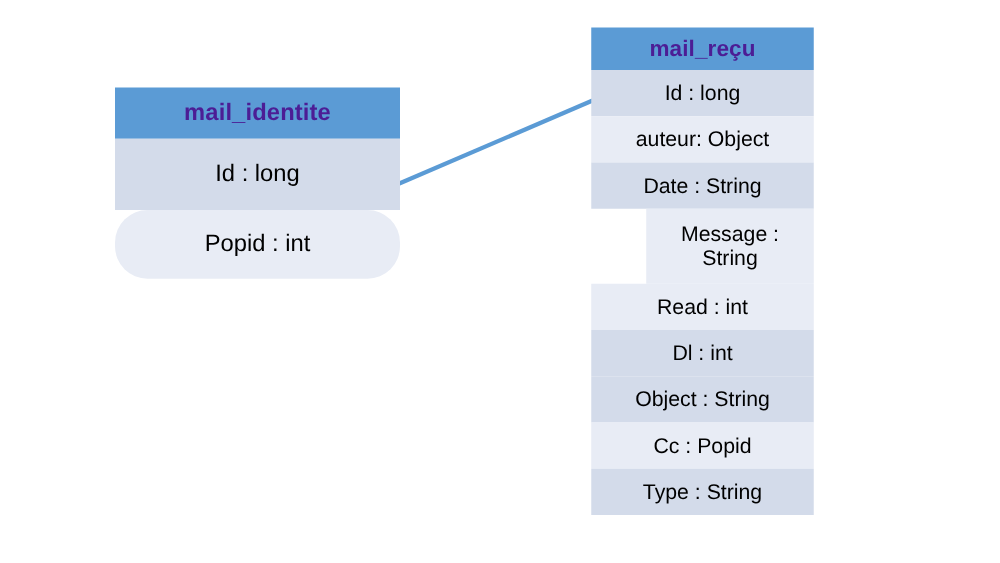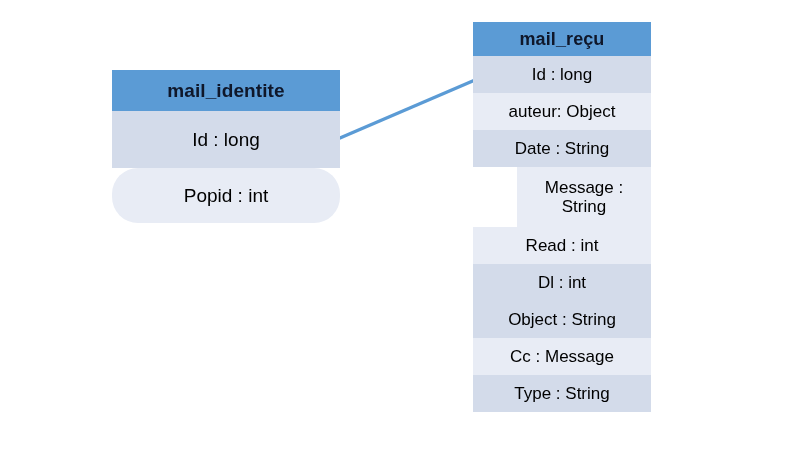--- a/index.html
+++ b/index.html
@@ -23,21 +23,21 @@
   
   .entity {
     position: absolute;
     box-sizing: border-box;
     display: flex;
     flex-direction: column;
   }
   .entity-header {
     box-sizing: border-box;
     background: #5B9BD5;
-    color: #0f172a;
+    color: #4c1d95;
     font-weight: bold;
     text-align: center;
     display: flex;
     align-items: center;
     justify-content: center;
     letter-spacing: 0.1px;
   }
   .entity-row {
     box-sizing: border-box;
     color: #000000;
@@ -49,21 +49,20 @@
     padding: 0 4px;
   }
   .row-dark  { background: #D3DBEA; }
   .row-light { background: #E8ECF5; }
 
   
   #entity-mail-identite {
     left: 92px;
     top: 70px;
     width: 228px;
-    margin-left: 20px;
   }
   #entity-mail-identite .entity-header {
     height: 41px;
     font-size: 19px;
   }
   #entity-mail-identite .entity-row {
     height: 57px;
     font-size: 19px;
   }
   #entity-mail-identite .entity-row:last-child {
@@ -122,17 +121,17 @@
     <div class="entity-row row-dark">Id : long</div>
     <div class="entity-row row-light">auteur: Object</div>
     <div class="entity-row row-dark">Date : String</div>
     <div class="entity-row row-light tall">
       <span>Message :</span>
       <span>String</span>
     </div>
     <div class="entity-row row-light">Read : int</div>
     <div class="entity-row row-dark">Dl : int</div>
     <div class="entity-row row-dark">Object : String</div>
-    <div class="entity-row row-light">Cc : Message</div>
+    <div class="entity-row row-light">Cc : Popid</div>
     <div class="entity-row row-dark">Type : String</div>
   </div>
 
 </div>
 
 </body></html>

